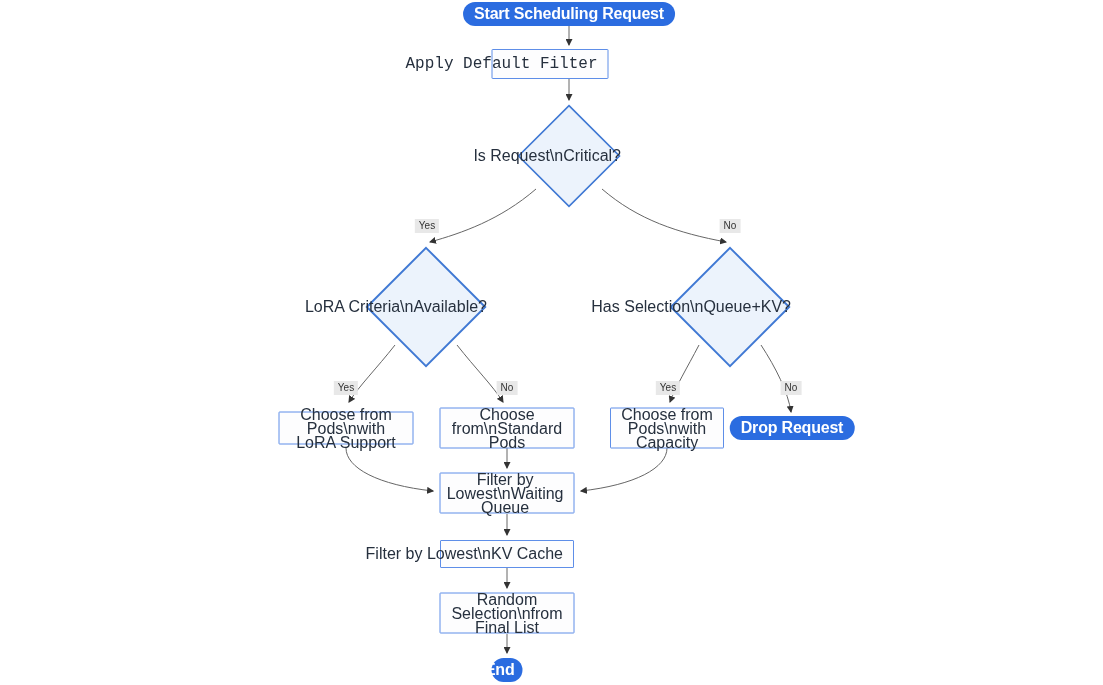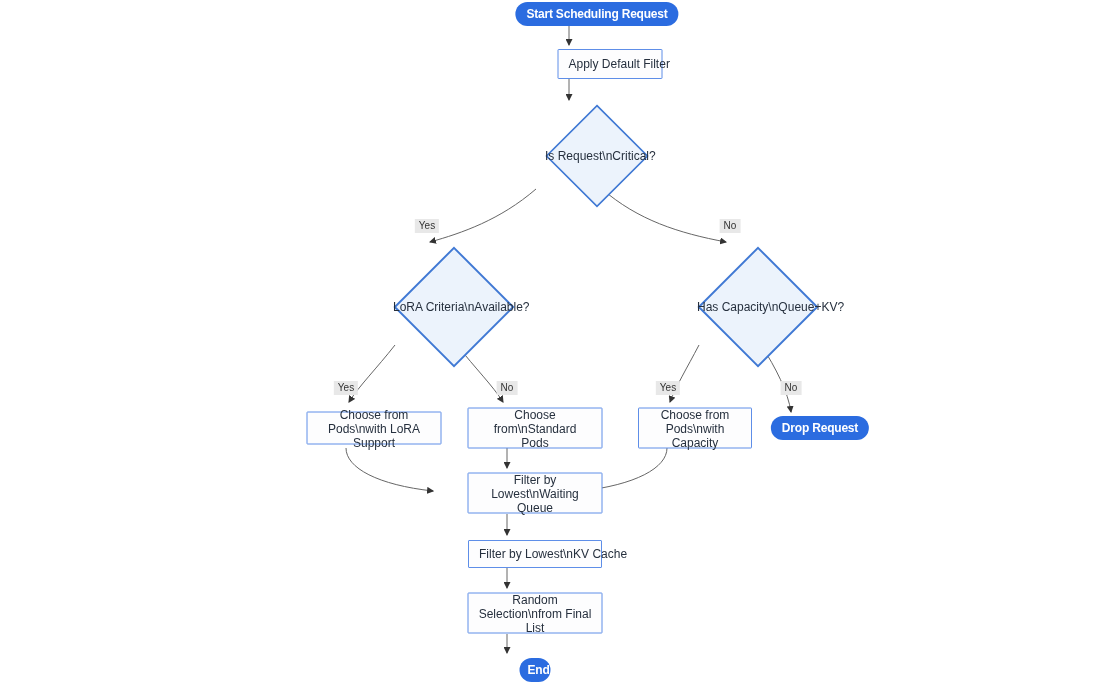--- a/index.html
+++ b/index.html
@@ -19,27 +19,26 @@
     position: absolute;
     left: 0; top: 0;
     width: 1103px;
     height: 685px;
   }
   .node {
     position: absolute;
     transform: translate(-50%, -50%);
     display: flex;
     align-items: center;
-    justify-content: flex-start;
+    justify-content: flex-end;
     text-align: center;
     box-sizing: border-box;
-    font-size: 12px;
+    font-size: 16px;
     color: var(--node-text);
     line-height: 14px;
-    margin-left: 28px;
   }
   .node.rect {
     background: var(--rect-fill);
     border: 1.5px solid var(--rect-border);
     border-radius: 1px;
   }
   .node.rect .node-label { padding: 0 10px; }
   .node.pill {
     background: var(--pill-fill);
     color: var(--pill-text);
@@ -106,40 +105,40 @@
     </svg>
 <div class="edge-label" style="left: 427px; top: 226px;">Yes</div>
     <div class="edge-label" style="left: 730px; top: 226px;">No</div>
     <div class="edge-label" style="left: 346px; top: 388px;">Yes</div>
     <div class="edge-label" style="left: 507px; top: 388px;">No</div>
     <div class="edge-label" style="left: 668px; top: 388px;">Yes</div>
     <div class="edge-label" style="left: 791px; top: 388px;">No</div>
     <div class="node pill" style="left: 569px; top: 14px;">
       <span class="node-label">Start Scheduling Request</span>
     </div>
-    <div class="node rect" style="left: 582px; top: 64px; width: 105px; height: 30px;">
+    <div class="node rect" style="left: 550px; top: 64px; width: 117px; height: 30px; font-family: Liberation Mono, monospace;">
       <span class="node-label nowrap">Apply Default Filter</span>
     </div>
     <div class="node diamond" style="left: 426px; top: 307px; width: 122px; height: 122px;">
       <svg viewBox="0 0 100 100" preserveAspectRatio="none" class="diamond-bg">
         <polygon points="50,1.5 98.5,50 50,98.5 1.5,50"></polygon>
       </svg>
       <span class="node-label">LoRA Criteria\nAvailable?</span>
     </div>
     <div class="node diamond" style="left: 569px; top: 156px; width: 104px; height: 104px;">
       <svg viewBox="0 0 100 100" preserveAspectRatio="none" class="diamond-bg">
         <polygon points="50,1.5 98.5,50 50,98.5 1.5,50"></polygon>
       </svg>
       <span class="node-label">Is Request\nCritical?</span>
     </div>
     <div class="node diamond" style="left: 730px; top: 307px; width: 122px; height: 122px;">
       <svg viewBox="0 0 100 100" preserveAspectRatio="none" class="diamond-bg">
         <polygon points="50,1.5 98.5,50 50,98.5 1.5,50"></polygon>
       </svg>
-      <span class="node-label">Has Capacity\nQueue+KV?</span>
+      <span class="node-label">Has Selection\nQueue+KV?</span>
     </div>
     <div class="node rect" style="left: 346px; top: 428px; width: 135px; height: 33px;">
       <span class="node-label">Choose from Pods\nwith LoRA Support</span>
     </div>
     <div class="node rect" style="left: 507px; top: 428px; width: 135px; height: 41px;">
       <span class="node-label">Choose from\nStandard Pods</span>
     </div>
     <div class="node rect" style="left: 667px; top: 428px; width: 114px; height: 41px;">
       <span class="node-label">Choose from Pods\nwith Capacity</span>
     </div>

